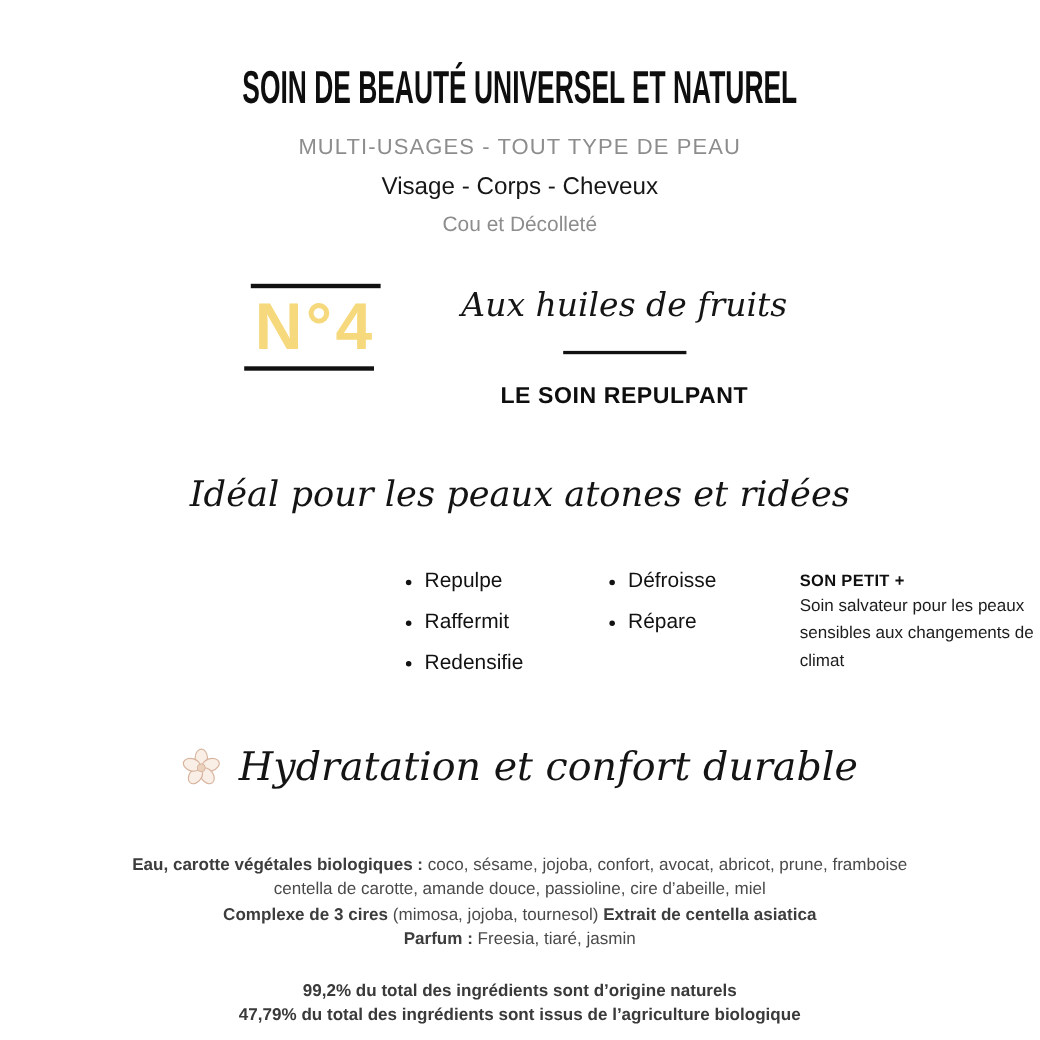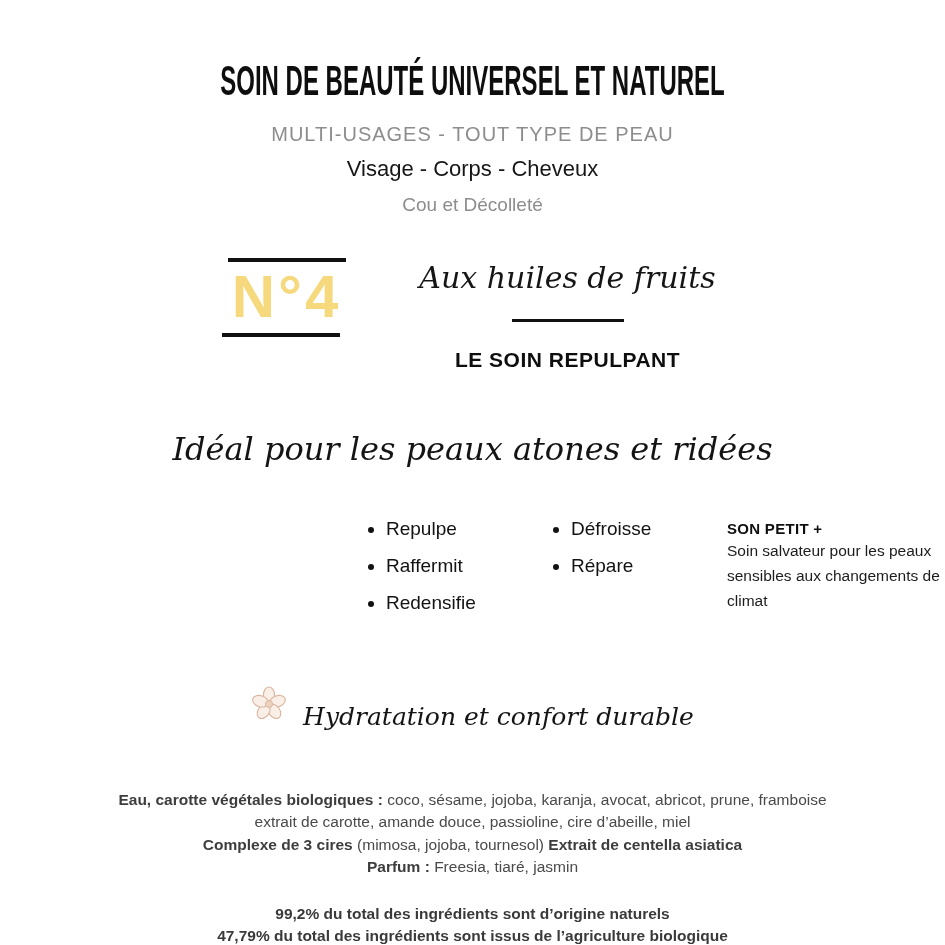--- a/index.html
+++ b/index.html
@@ -129,23 +129,22 @@
     margin-top: 48px;
     display: flex;
     justify-content: center;
     align-items: center;
     gap: 16px;
   }
   .flower { width: 36px; height: 36px; flex: 0 0 auto; }
   .highlight-text {
     font-family: "DejaVu Serif", serif;
     font-style: italic;
-    font-size: 25px;
+    font-size: 36px;
     color: #141414;
-    margin-top: 25px;
   }
 
   
   .ingredients {
     margin-top: 58px;
     font-size: 15.5px;
     line-height: 1.45;
     color: #4a4a4a;
   }
   .ingredients b { font-weight: bold; color: #3d3d3d; }
@@ -208,22 +207,22 @@
         <ellipse cx="20" cy="10" rx="6.2" ry="8.8" fill="#f9efe7" stroke="#d8b49e" stroke-width="1.2" transform="rotate(144 20 20)"></ellipse>
         <ellipse cx="20" cy="10" rx="6.2" ry="8.8" fill="#f9efe7" stroke="#d8b49e" stroke-width="1.2" transform="rotate(216 20 20)"></ellipse>
         <ellipse cx="20" cy="10" rx="6.2" ry="8.8" fill="#f9efe7" stroke="#d8b49e" stroke-width="1.2" transform="rotate(288 20 20)"></ellipse>
         <circle cx="20" cy="20" r="4" fill="#ecd2bd" stroke="#d8b49e" stroke-width="1"></circle>
       </g>
     </svg>
     <span class="highlight-text">Hydratation et confort durable</span>
   </div>
 
   <div class="ingredients">
-    <p><b>Eau, carotte végétales biologiques :</b><span> coco, sésame, jojoba, karanja, avocat, abricot, prune, framboise</span></p>
-    <p><span>extrait de carotte, amande douce, passioline, cire d’abeille, miel</span></p>
+    <p><b>Eau, carotte végétales biologiques :</b><span> coco, sésame, jojoba, confort, avocat, abricot, prune, framboise</span></p>
+    <p><span>centella de carotte, amande douce, passioline, cire d’abeille, miel</span></p>
     <p><b>Complexe de 3 cires</b><span> (mimosa, jojoba, tournesol) </span><b>Extrait de centella asiatica</b></p>
     <p><b>Parfum :</b><span> Freesia, tiaré, jasmin</span></p>
   </div>
 
   <div class="stats">
     <p>99,2% du total des ingrédients sont d’origine naturels</p>
     <p>47,79% du total des ingrédients sont issus de l’agriculture biologique</p>
   </div>
 
 </div>

